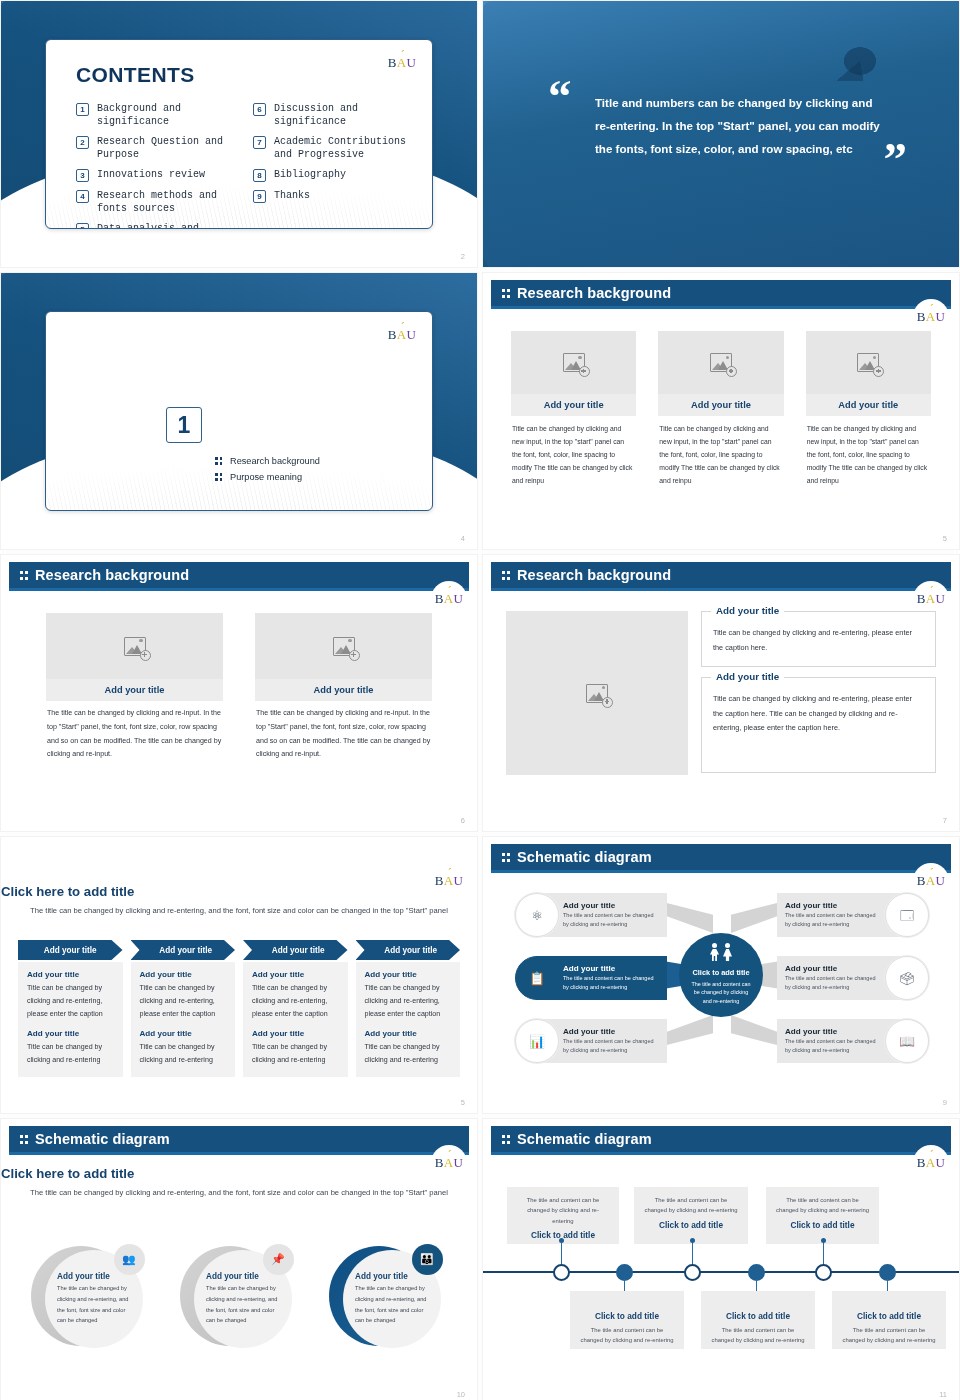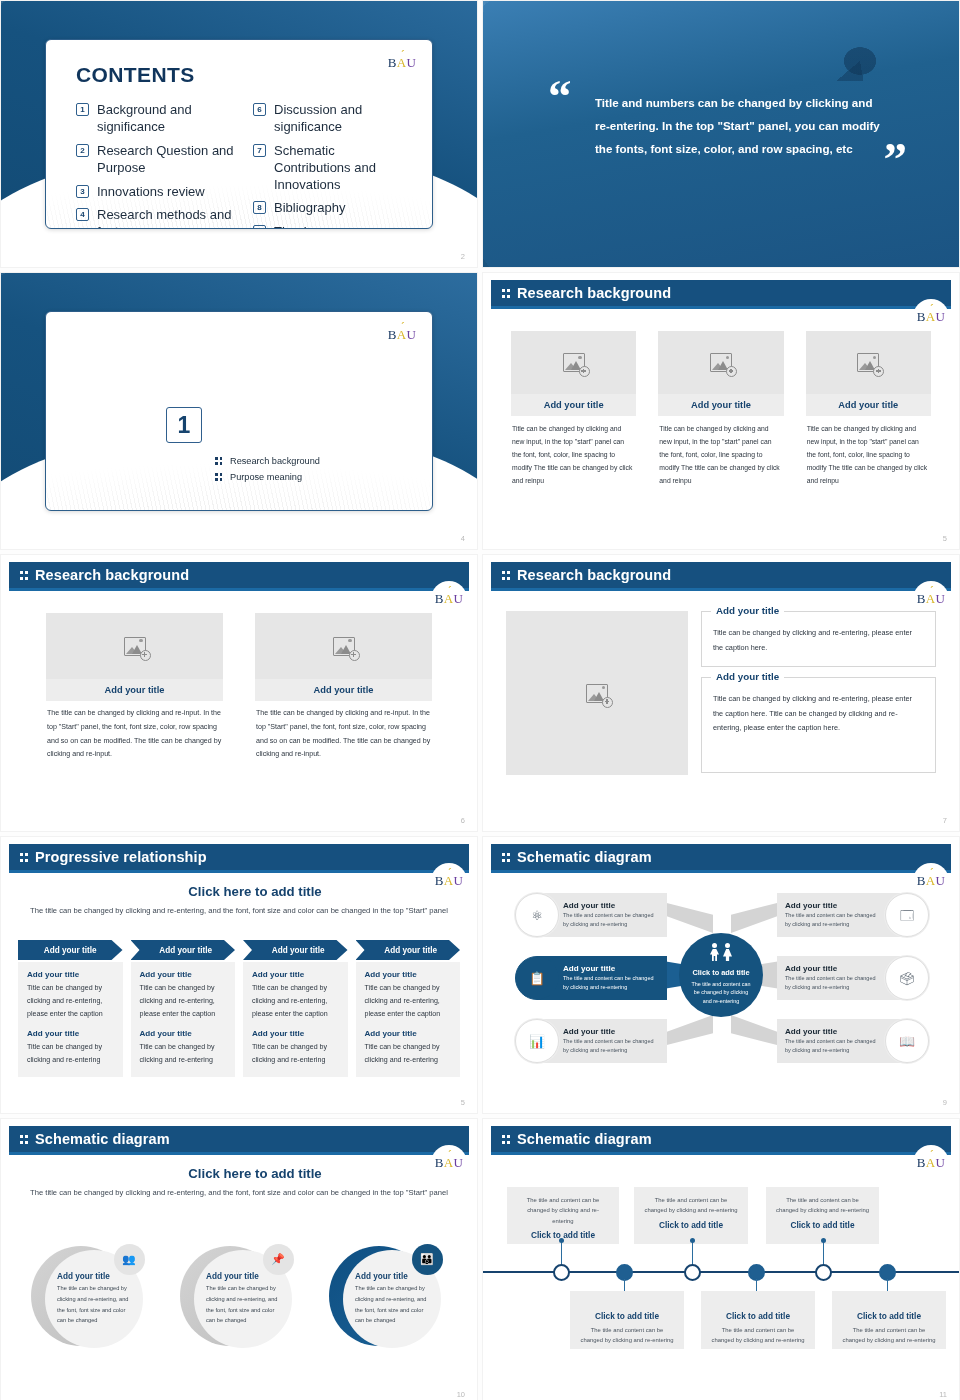--- a/index.html
+++ b/index.html
@@ -110,21 +110,21 @@
     display:grid; grid-template-columns:1fr 1fr; column-gap:16px; row-gap:0px;
   }
   .toc-col{ display:flex; flex-direction:column; gap:7px; }
   .toc-item{ display:flex; align-items:flex-start; gap:8px; }
   .toc-n{
     flex:none; width:13px; height:13px; border:1px solid #2f5f8d; border-radius:2px;
     color:#17436e; font-size:8px; font-weight:bold;
     display:flex;align-items:center;justify-content:center;
     margin-top:1px;
   }
-  .toc-t{ font-size:13px; color:#1d2c3d; line-height:1.3; max-width:150px; }
+  .toc-t{ font-size:10px; color:#1d2c3d; line-height:1.3; max-width:150px;font-family:Liberation Mono, monospace; }
 
   
   .s-quote{ background:#1d5d90; }
   .s-quote .bgphoto{
     position:absolute; inset:0;
     background:
       linear-gradient(143deg, rgba(255,255,255,.055) 0 4px, transparent 4px 22px),
       linear-gradient(55deg, rgba(0,0,0,.07) 0 5px, transparent 5px 34px),
       linear-gradient(98deg, rgba(255,255,255,.04) 0 2px, transparent 2px 16px),
       linear-gradient(170deg,#3b7fb4 0%, #20618f 40%, #1b5483 100%);
@@ -236,22 +236,22 @@
   .fset .lg{
     position:absolute; left:9px; top:-7px; background:#ffffff; padding:0 5px;
     font-size:9.8px; font-weight:bold; color:#16436e;
   }
   .fset p{ font-size:7.3px; color:#2d3640; line-height:2.0; margin-top:5px; }
   .fset.tall{ min-height:96px; }
   .fset.short{ min-height:56px; }
 
   
   .center-title{
-    position:absolute; left:0; right:0; top:47px; text-align:center;
-    font-size:13.2px; font-weight:bold; color:#16436e;margin-left:32px;
+    position:absolute; left:0; right:0; top:47px; 
+    font-size:13.2px; font-weight:bold; color:#16436e;
   }
   .center-sub{
     position:absolute; left:0; right:0; top:68px; text-align:center;
     font-size:7.6px; color:#3c4652; line-height:1.65;
   }
   .chev-row{
     position:absolute; left:17px; right:17px; top:103px;
     display:grid; grid-template-columns:repeat(4,1fr); gap:8px;
   }
   .chev{
@@ -395,21 +395,21 @@
               <span class="toc-t">Data analysis and clicking</span>
             </div>
         </div>
         <div class="toc-col">
           <div class="toc-item">
               <span class="toc-n">6</span>
               <span class="toc-t">Discussion and significance</span>
             </div>
           <div class="toc-item">
               <span class="toc-n">7</span>
-              <span class="toc-t">Schematic Contributions and Innovations</span>
+              <span class="toc-t">Academic Contributions and Progressive</span>
             </div>
           <div class="toc-item">
               <span class="toc-n">8</span>
               <span class="toc-t">Bibliography</span>
             </div>
           <div class="toc-item">
               <span class="toc-n">9</span>
               <span class="toc-t">Thanks</span>
             </div>
         </div>
@@ -602,29 +602,20 @@
       </div>
       <div class="fset tall">
         <span class="lg">Add your title</span>
         <p>Title can be changed by clicking and re-entering, please enter the caption here. Title can be changed by clicking and re-entering, please enter the caption here.</p>
       </div>
     </div>
     <div class="pgnum">7</div>
   </div>
 
   <div class="slide">
-    <div class="hdr">
-      <span class="dots">
-          <i></i>
-          <i></i>
-          <i></i>
-          <i></i>
-        </span>
-      <h2>Progressive relationship</h2>
-    </div>
     <div class="bau hdr-bau">
       <span class="b">B</span>
         <span class="a">A</span>
         <span class="u">U</span>
     </div>
     <div class="center-title">Click here to add title</div>
     <div class="center-sub">The title can be changed by clicking and re-entering, and the font, font size and color can be changed in the top "Start" panel</div>
     <div class="chev-row">
       <div class="chev">Add your title</div>
       <div class="chev">Add your title</div>

